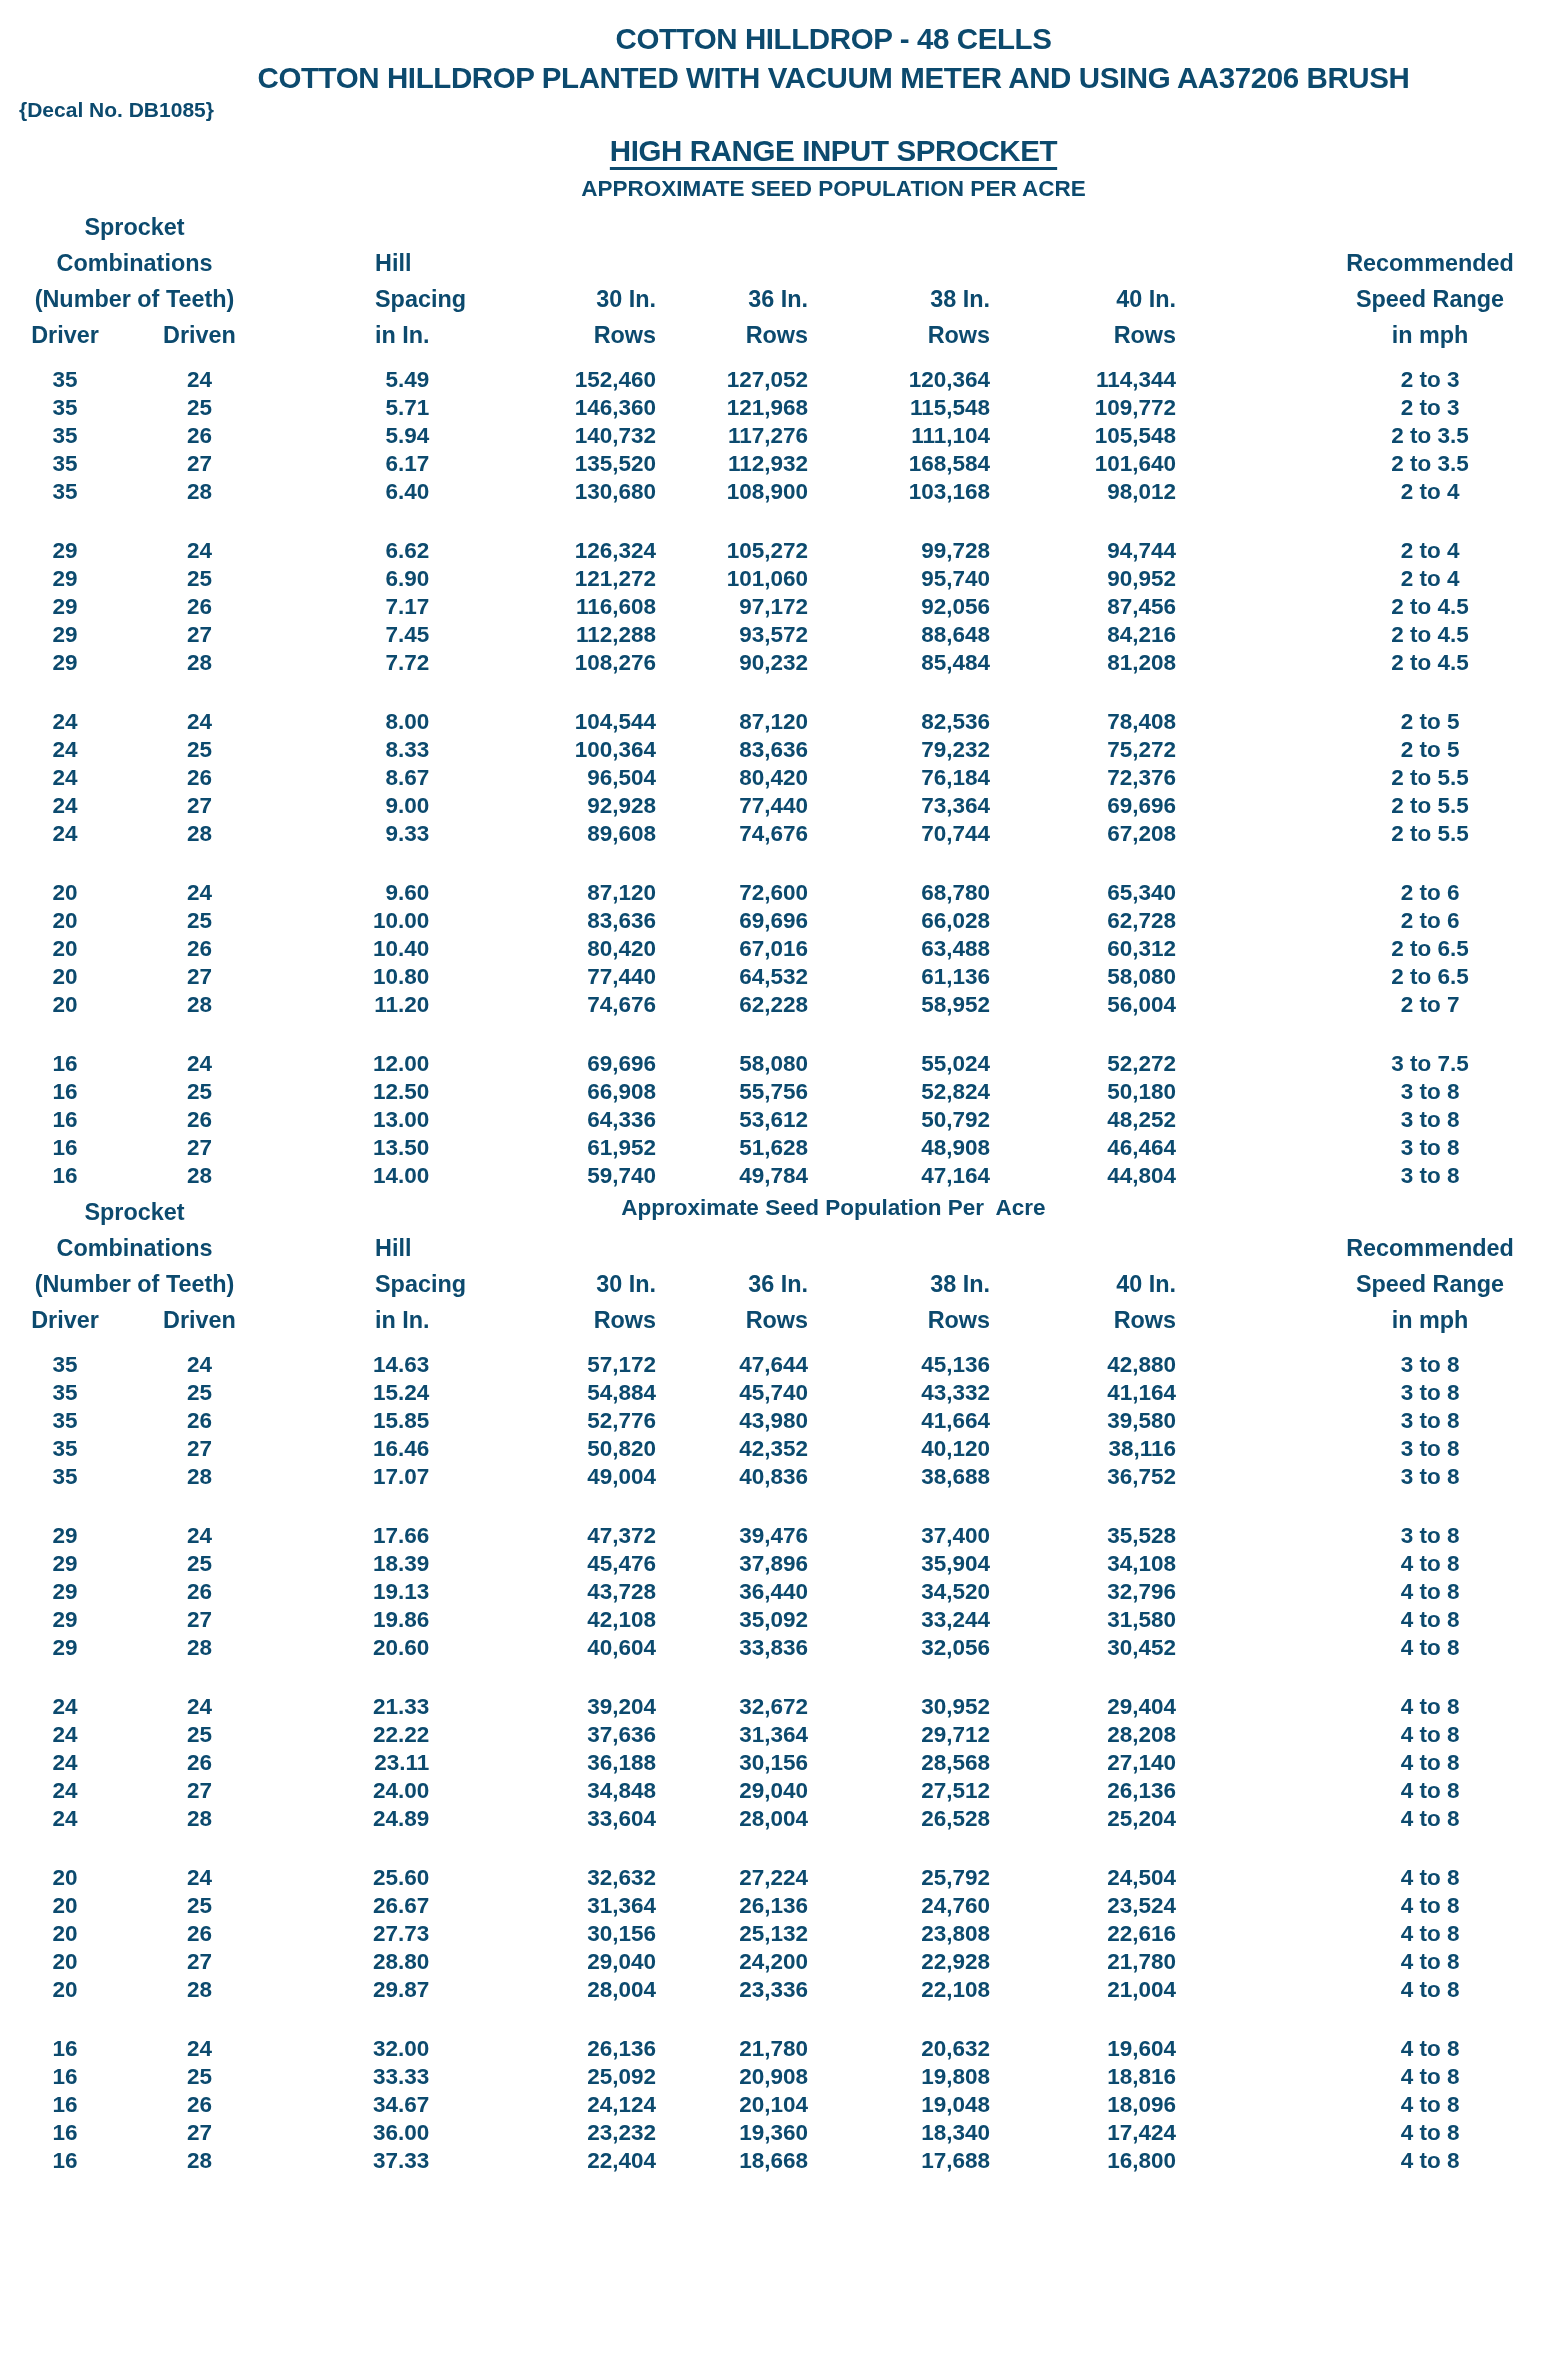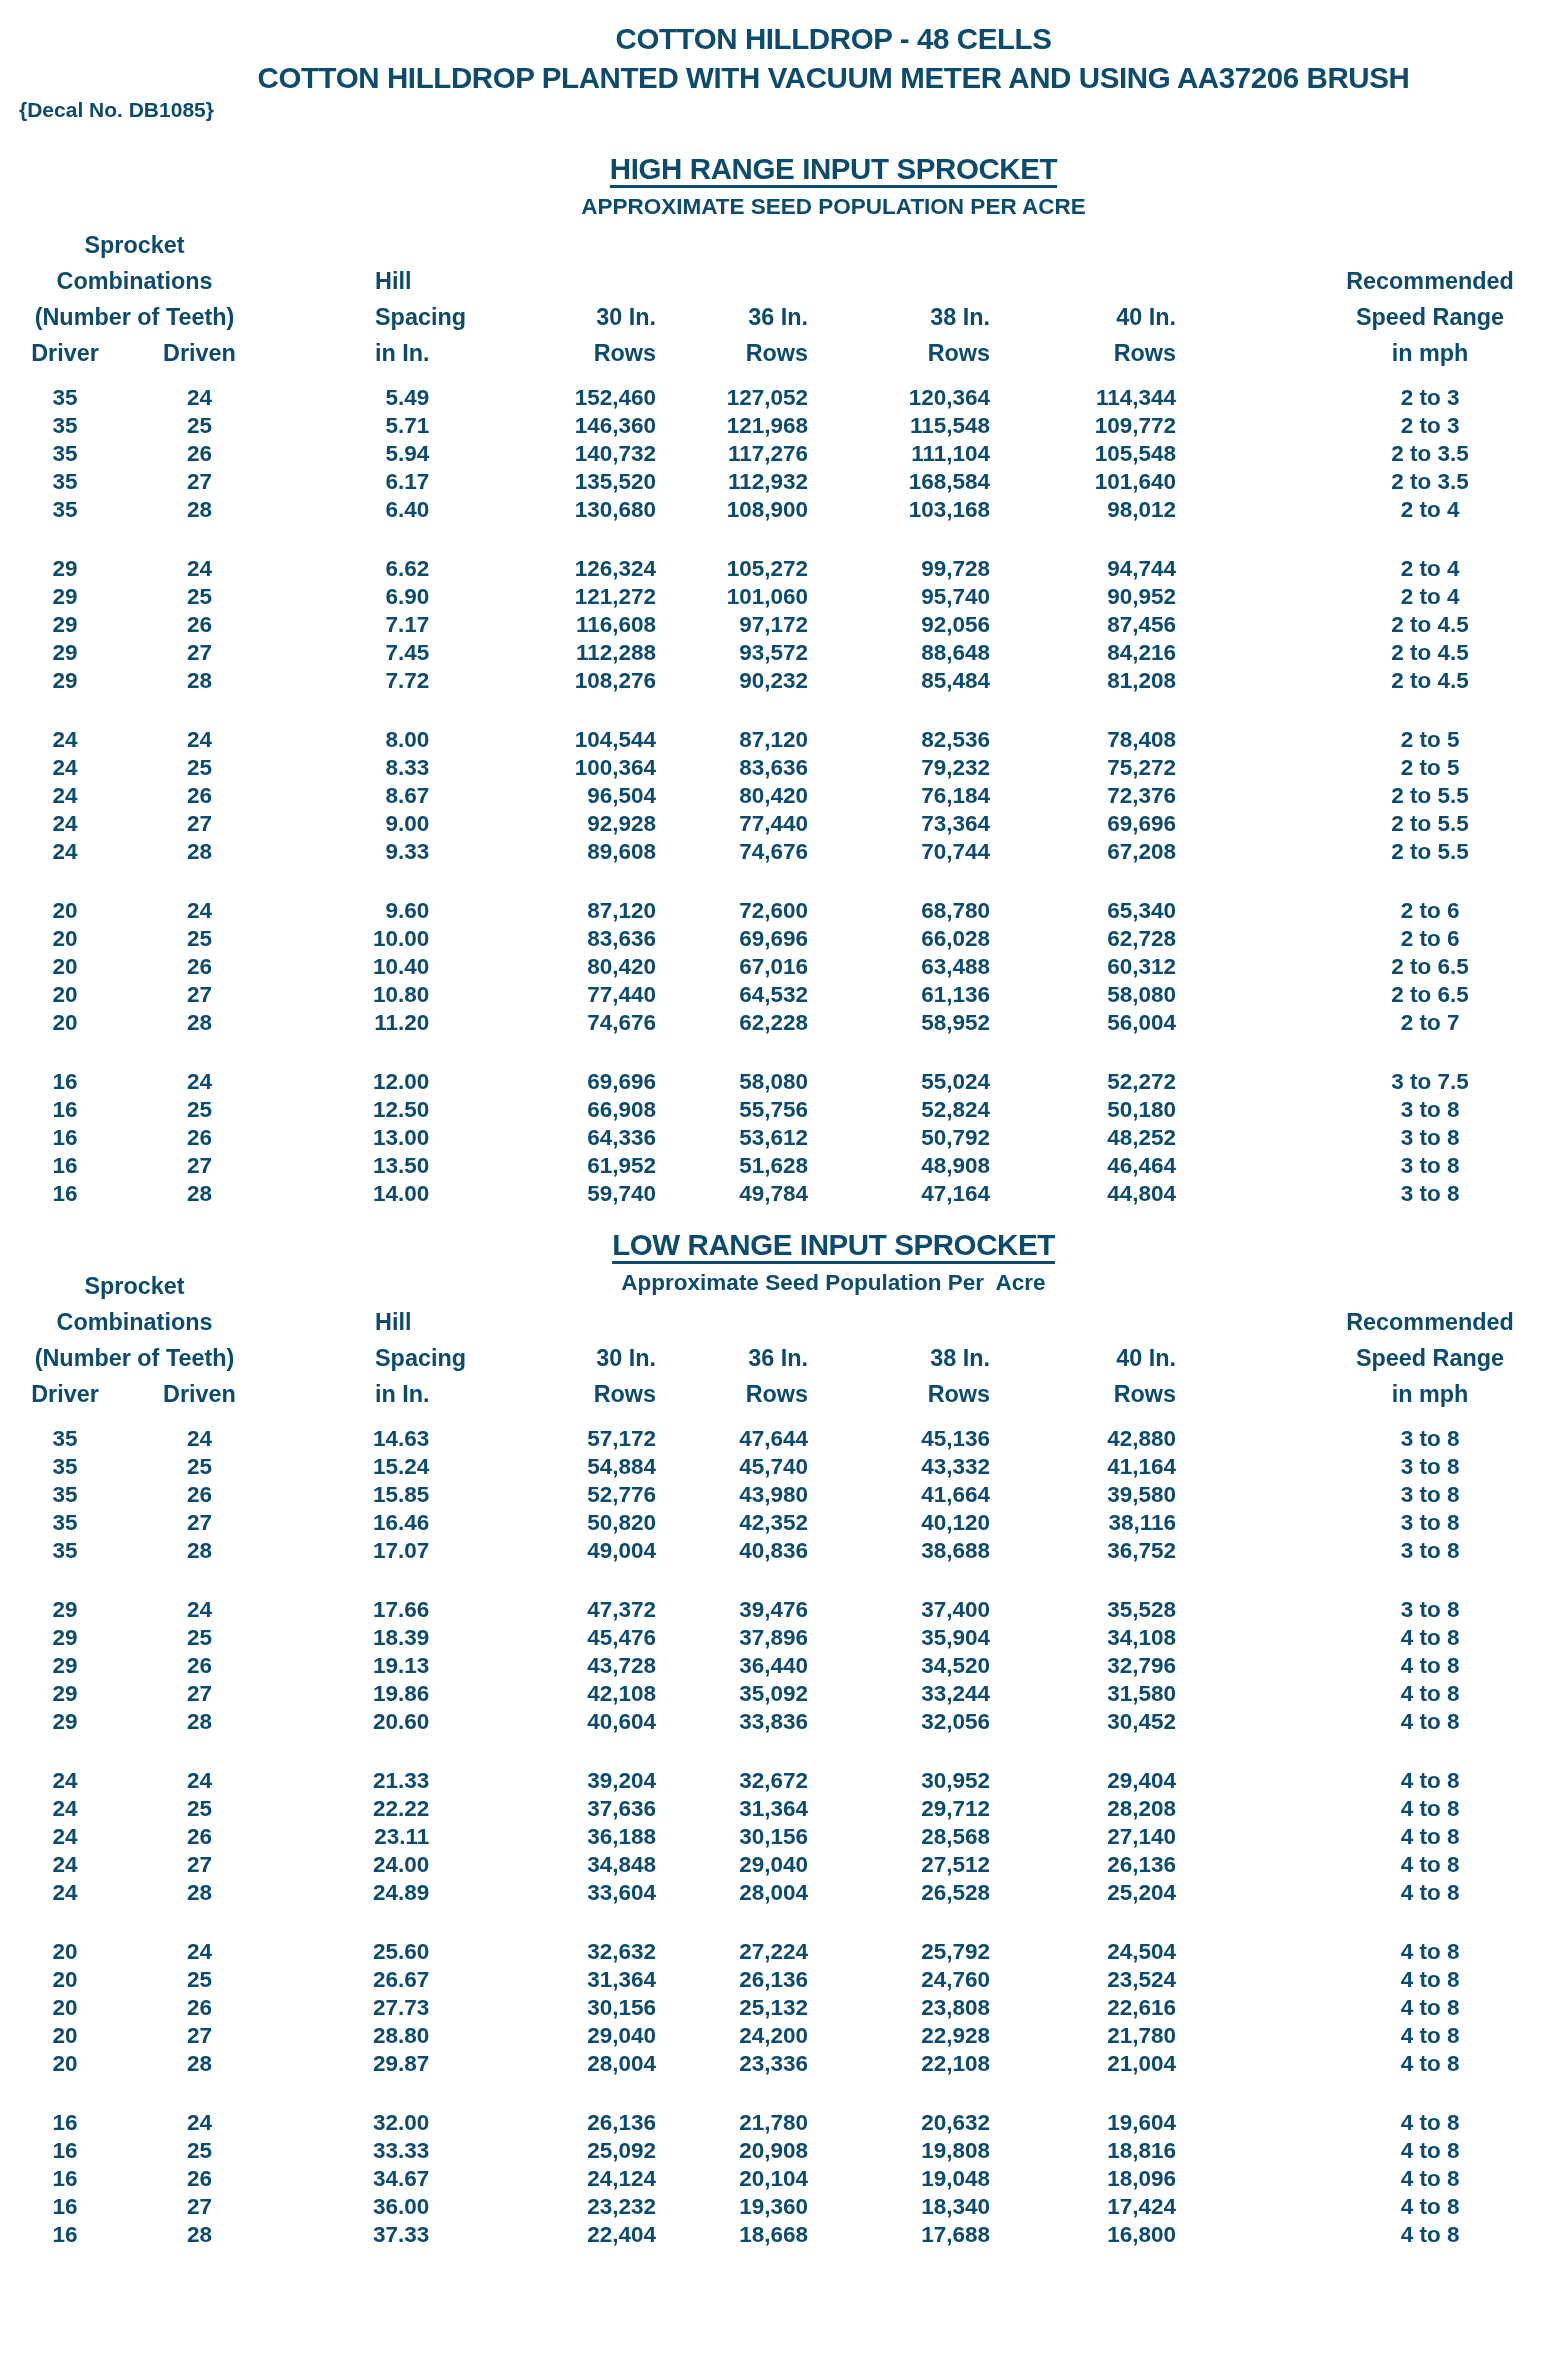--- a/index.html
+++ b/index.html
@@ -24,21 +24,21 @@
     white-space:pre;
   }
   .note{
     margin-left:104px;
     text-align:center;
     font-size:21.7px;line-height:26px;
     white-space:pre;
   }
   .section-title{
     margin-left:104px;
-    margin-top:26px;
+    margin-top:8px;
     text-align:center;
     font-size:29.5px;line-height:39px;
     text-decoration:underline;
     text-decoration-thickness:2.6px;
     text-underline-offset:6px;
     letter-spacing:-0.4px;
   }
   .section-subtitle{
     margin-left:104px;
     margin-top:3.5px;
@@ -414,21 +414,20 @@
             <td class="c4">49,784</td>
             <td class="c5">47,164</td>
             <td class="c6">44,804</td>
             <td class="c7">3 to 8</td>
           </tr>
         </tbody>
     </table>
   </section>
 
   <section class="low">
-    <div class="section-title">LOW RANGE INPUT SPROCKET</div>
     <div class="section-subtitle">Approximate Seed Population Per  Acre</div>
 
     <table class="rate-table">
       <colgroup>
         <col class="w0">
           <col class="w1">
           <col class="w2">
           <col class="w3">
         <col class="w4">
           <col class="w5">

